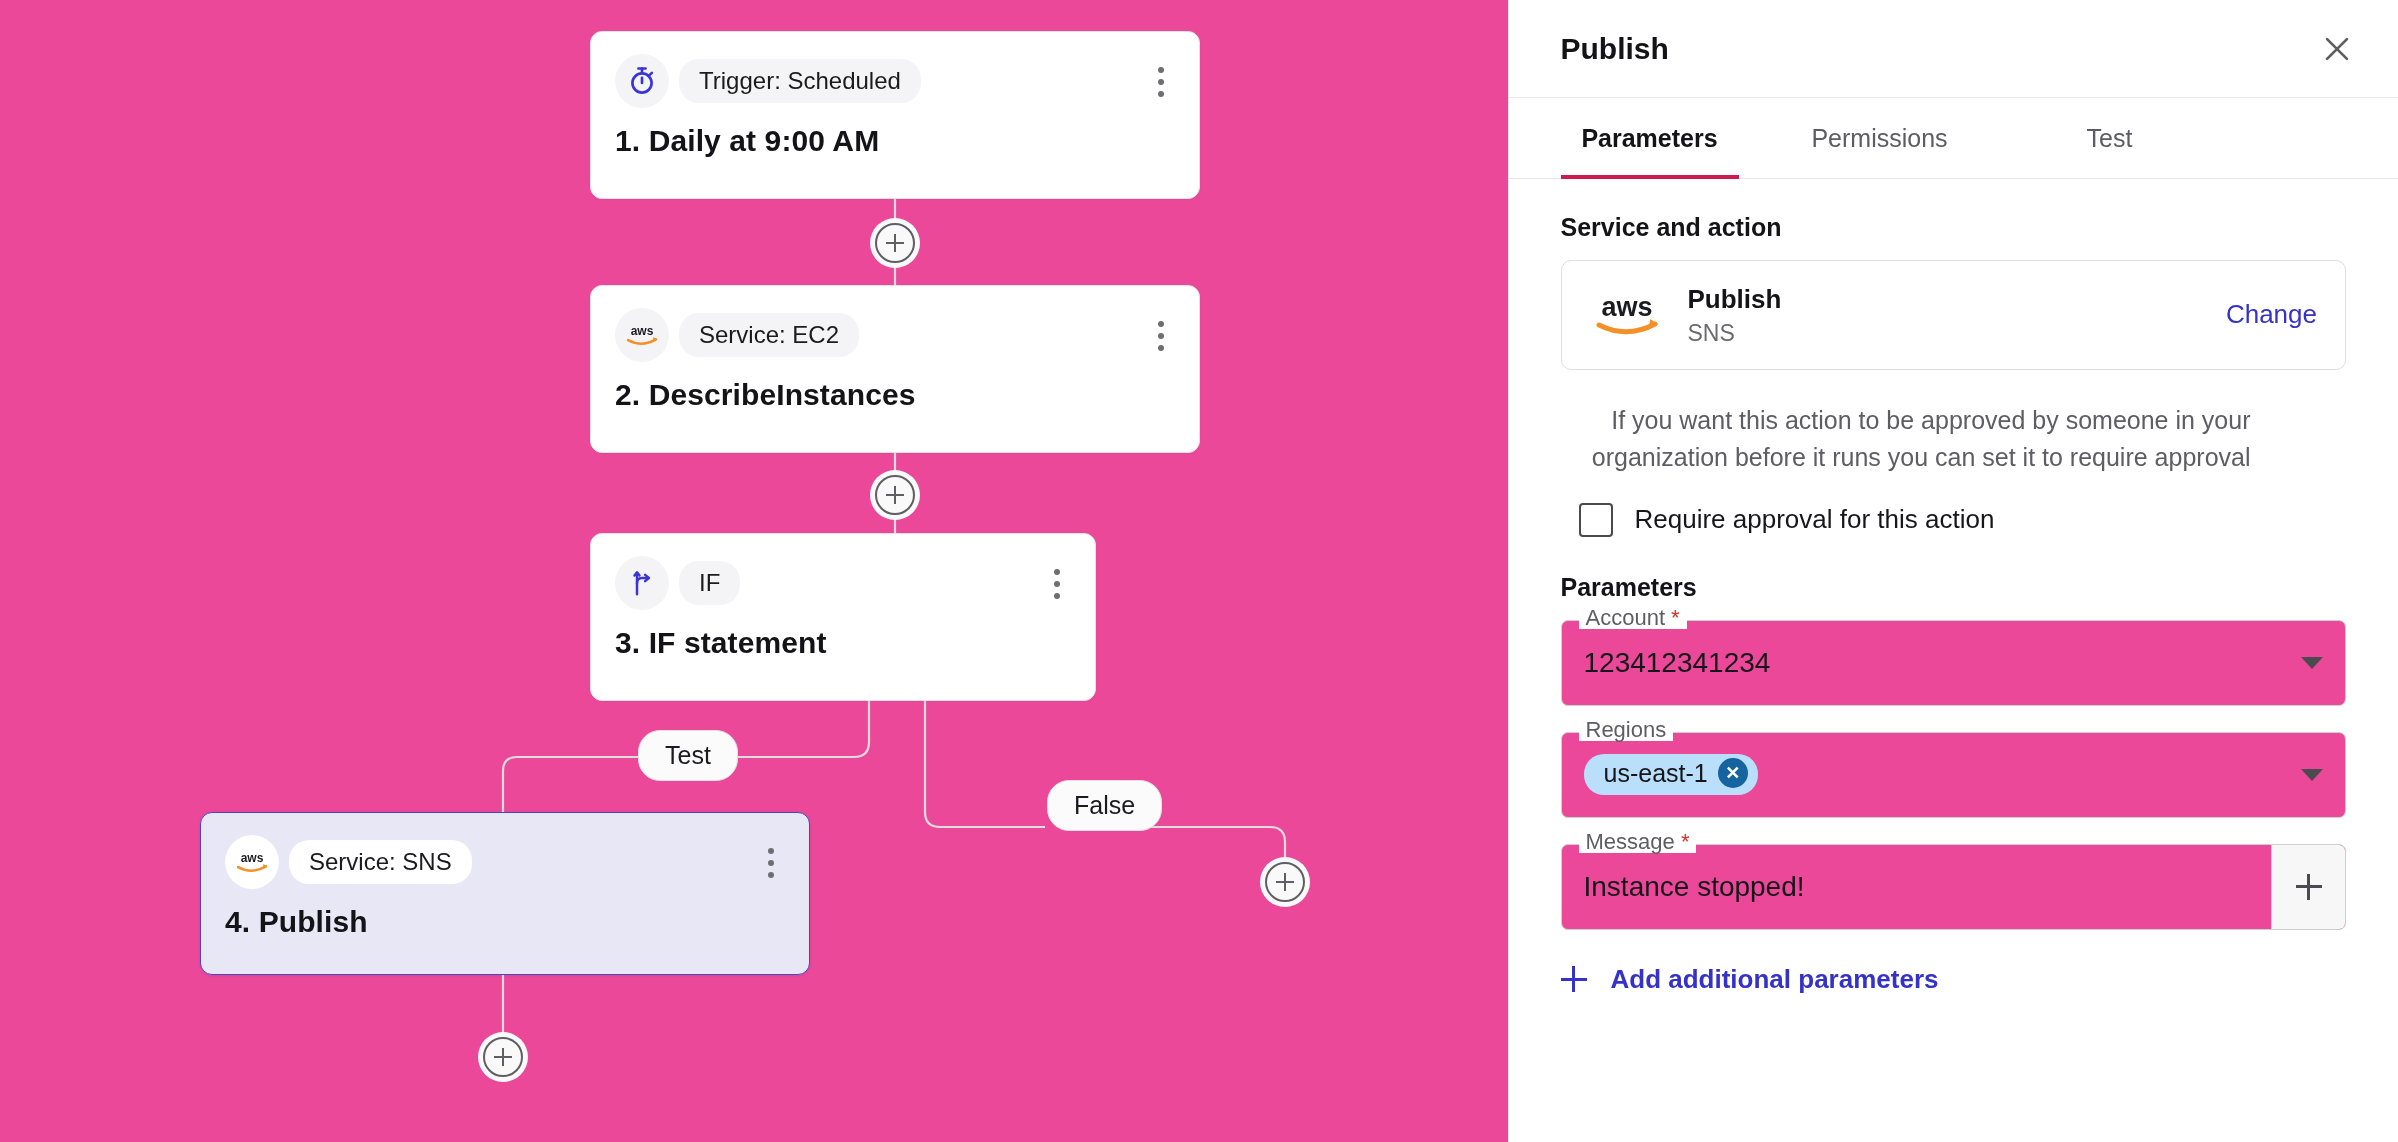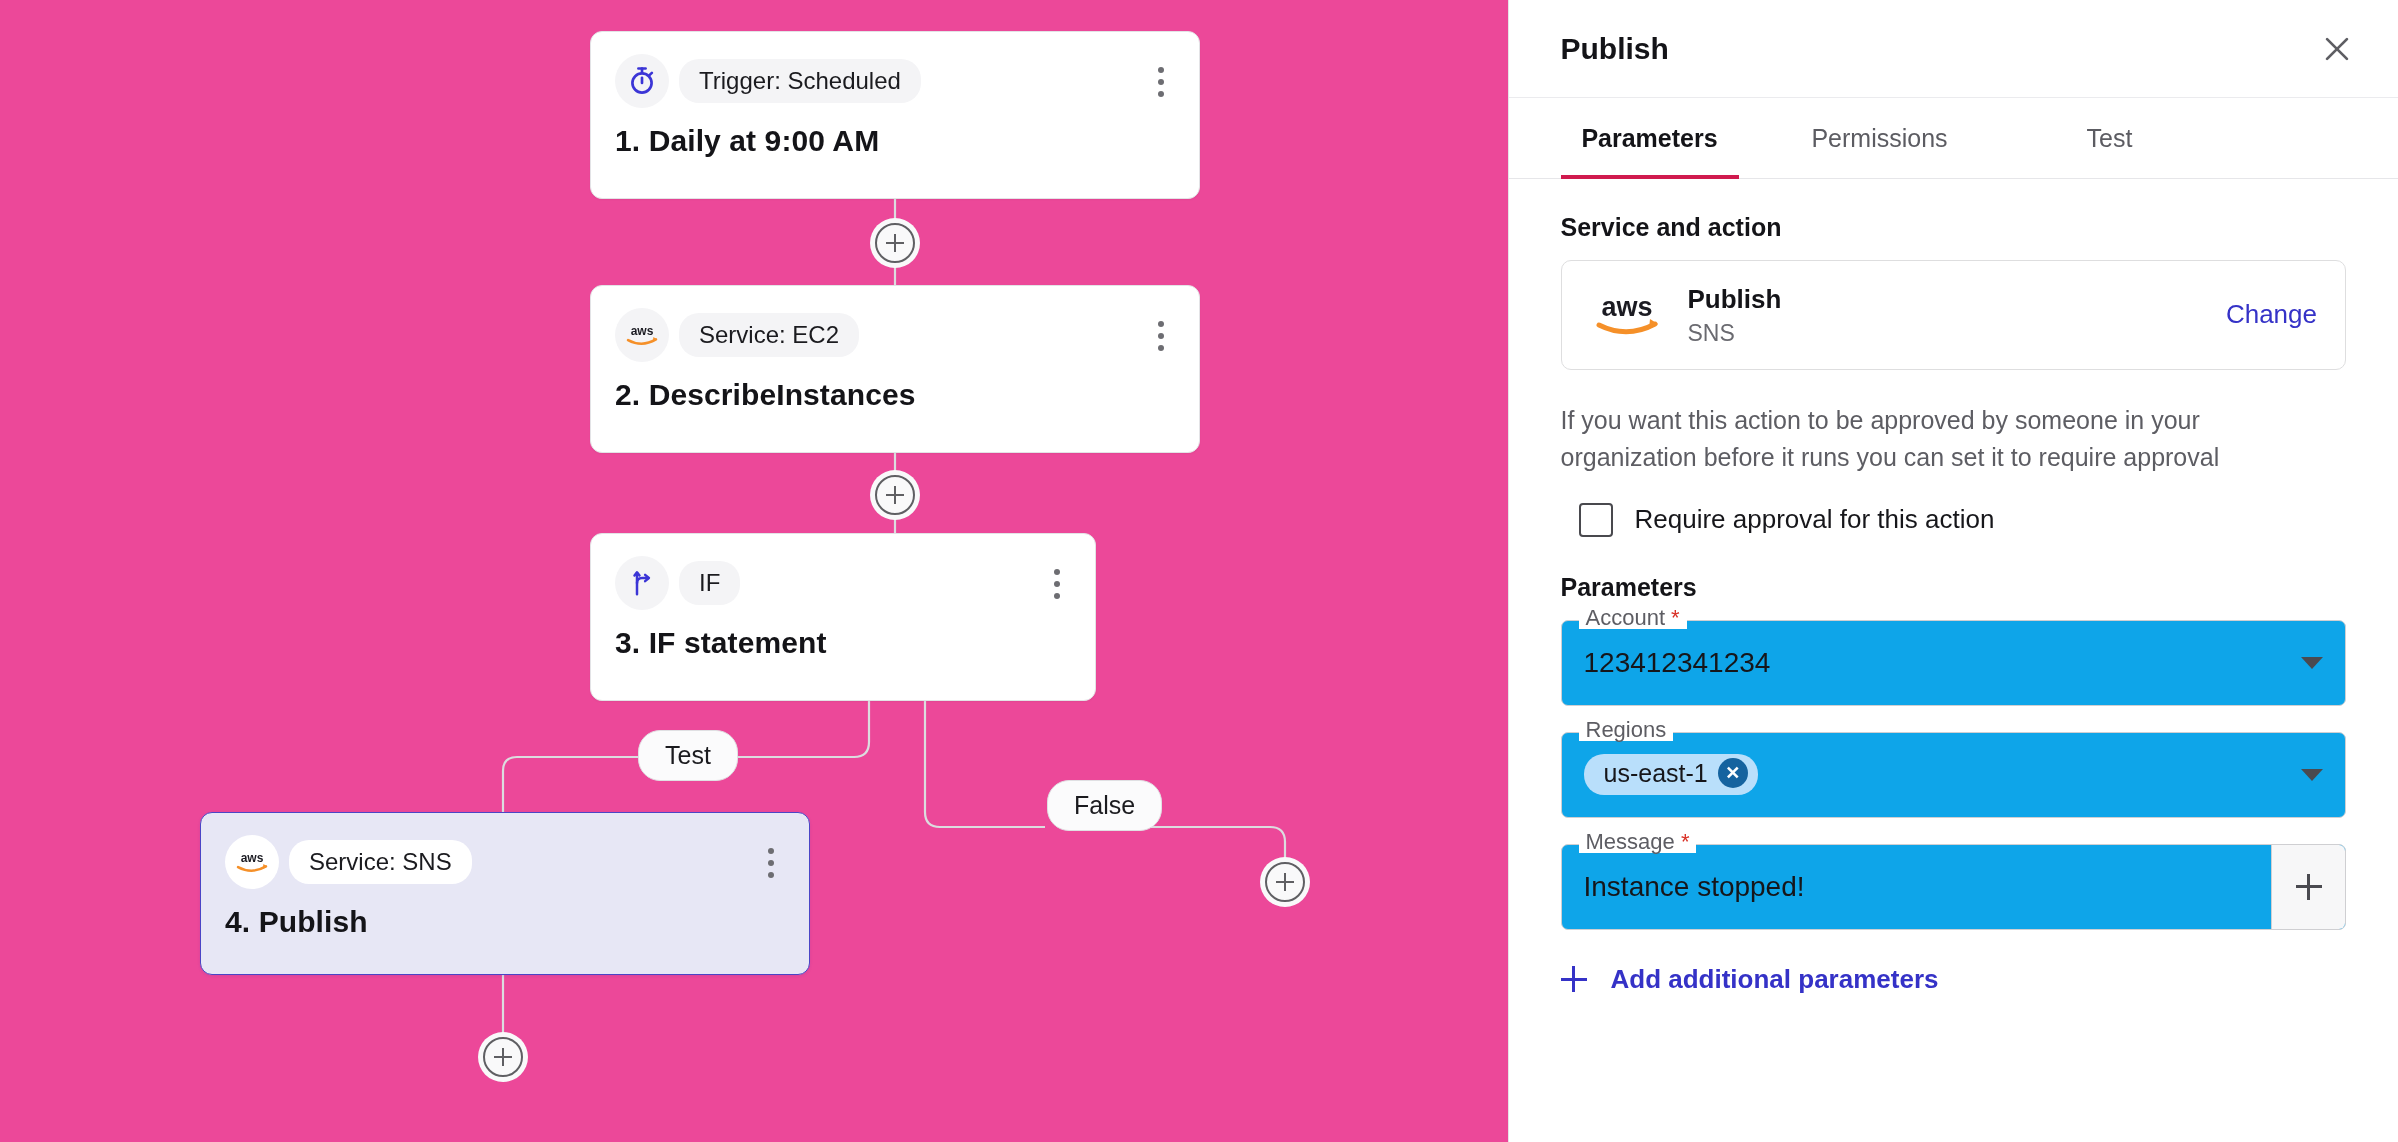--- a/index.html
+++ b/index.html
@@ -154,35 +154,35 @@
   .aws-logo-lg { width: 74px; flex: 0 0 auto; }
   .service-txt { flex: 1; }
   .service-name { font-size: 26px; font-weight: 600; color: #141418; line-height: 1.25; }
   .service-sub  { font-size: 23px; color: #6a6a70; margin-top: 4px; }
   .change-link {
     font-size: 26px; color: #3532c7; cursor: pointer; font-weight: 500;
   }
 
   .desc-text {
     font-size: 25px; color: #5d5d63; line-height: 1.5;
-    margin: 12px 0 26px 0; max-width: 690px;
+    margin: 12px 0 26px 0; max-width: 690px; text-align: right;
   }
   .check-row { display: flex; align-items: center; gap: 22px; padding-left: 18px; margin-bottom: 36px; }
   .checkbox {
     width: 34px; height: 34px; border: 2.2px solid #49494e;
     border-radius: 4px; background: #fff; flex: 0 0 auto; cursor: pointer;
   }
   .check-label { font-size: 26px; color: #17171b; }
 
   
   .field { position: relative; margin-bottom: 26px; }
   .field-box {
     border: 1px solid #cfcfd2; border-radius: 7px;
     height: 86px; display: flex; align-items: center;
-    padding: 0 22px; background: #0ea5e9;
+    padding: 0 22px; background: #ec4899;
   }
   .field-legend {
     position: absolute; top: -13px; left: 18px;
     background: #fff; padding: 0 7px;
     font-size: 22px; color: #5d5d63; line-height: 1;
     z-index: 2; white-space: nowrap;
   }
   .req { color: #d93025; }
   .field-value { font-size: 28px; color: #16161a; flex: 1; }
   .caret {

